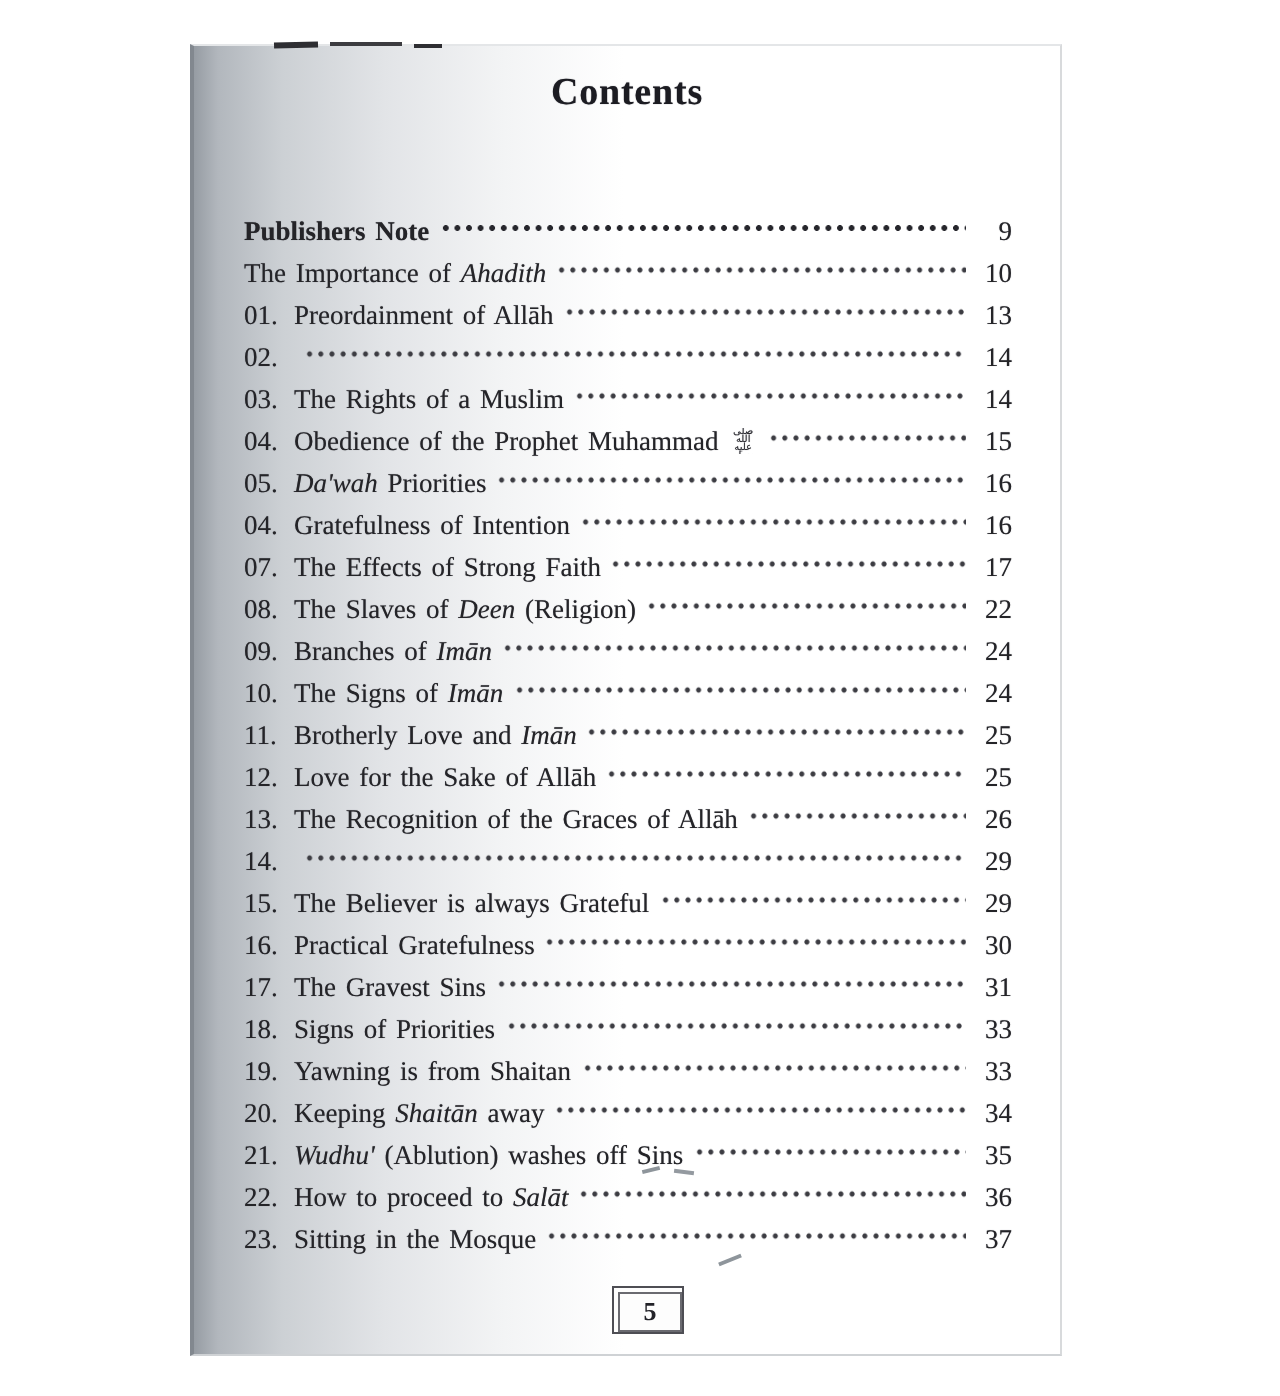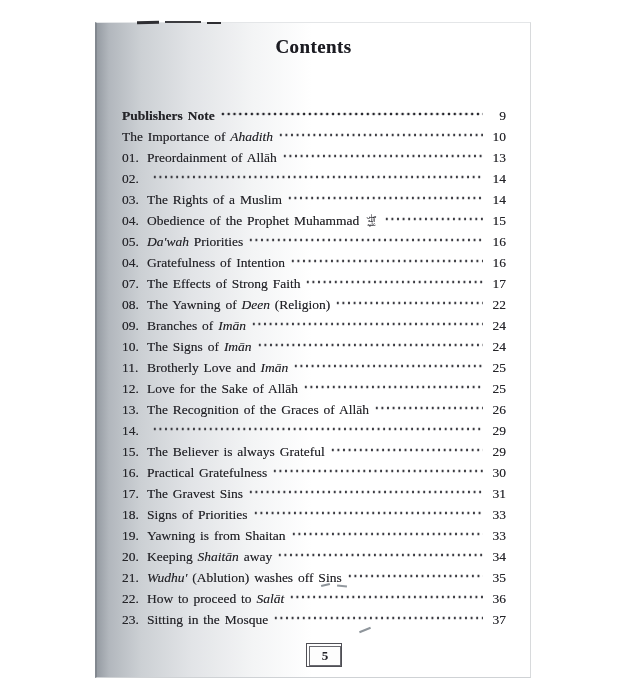--- a/index.html
+++ b/index.html
@@ -123,21 +123,21 @@
         <span class="pg">16</span>
       </div>
       <div class="row">
         <span class="num">07.</span>
         <span class="label"><span>The Effects of Strong Faith</span></span>
         <span class="dots"></span>
         <span class="pg">17</span>
       </div>
       <div class="row">
         <span class="num">08.</span>
-        <span class="label"><span>The Yawning of </span><em>Deen</em><span> (Religion)</span></span>
+        <span class="label"><span>The Slaves of </span><em>Deen</em><span> (Religion)</span></span>
         <span class="dots"></span>
         <span class="pg">22</span>
       </div>
       <div class="row">
         <span class="num">09.</span>
         <span class="label"><span>Branches of </span><em>Imān</em></span>
         <span class="dots"></span>
         <span class="pg">24</span>
       </div>
       <div class="row">

